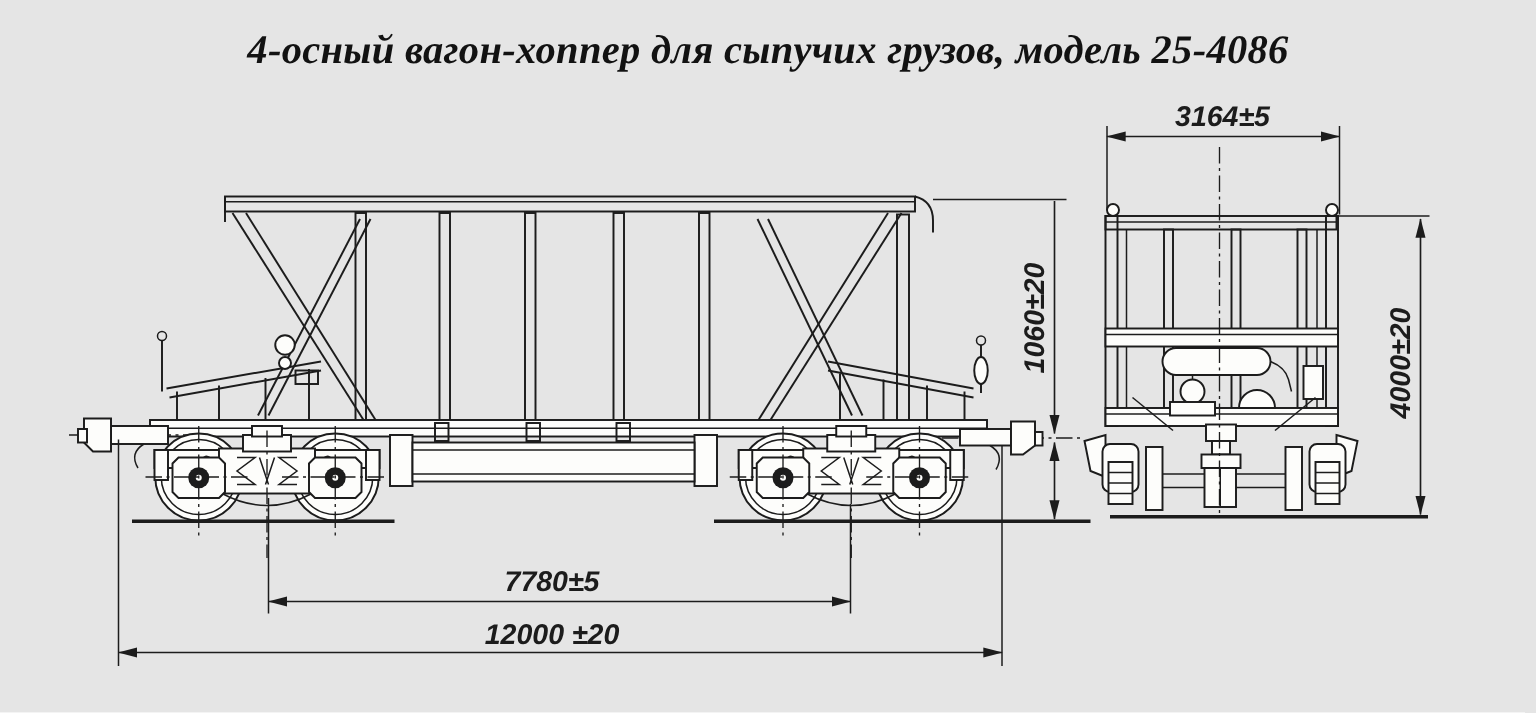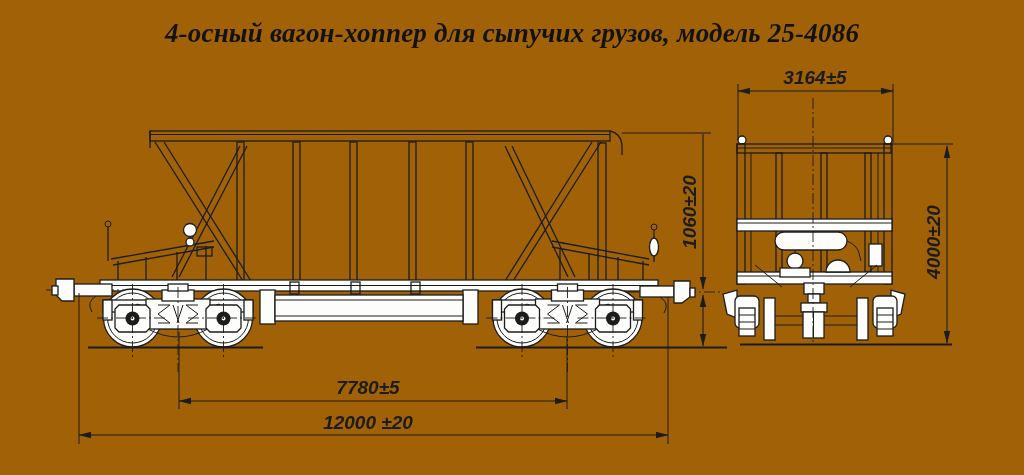--- a/index.html
+++ b/index.html
@@ -1,16 +1,16 @@
 <!DOCTYPE html>
 <html><head>
 <meta charset="utf-8">
 <style>
   html,body{margin:0;padding:0;background:#ffffff;}
-  .page{width:1024px;height:475px;background:#a16207;position:relative;overflow:hidden;}
+  .page{width:1024px;height:475px;background:#e5e5e5;position:relative;overflow:hidden;}
   svg{display:block;}
   
   .s  {stroke:#1c1c1c;fill:none;stroke-width:1.3;stroke-linecap:butt;}
   .st {stroke:#1c1c1c;fill:none;stroke-width:1;}
   .s2 {stroke:#1c1c1c;fill:none;stroke-width:2.2;}
   .wf {stroke:#1c1c1c;fill:#fdfdfb;stroke-width:1.3;}
   .ink{fill:#1c1c1c;stroke:none;}
   .cl {stroke:#1c1c1c;fill:none;stroke-width:0.9;stroke-dasharray:11 3 2 3;}
   .dim{stroke:#1c1c1c;fill:none;stroke-width:1.1;}
   .ext{stroke:#1c1c1c;fill:none;stroke-width:1;}

